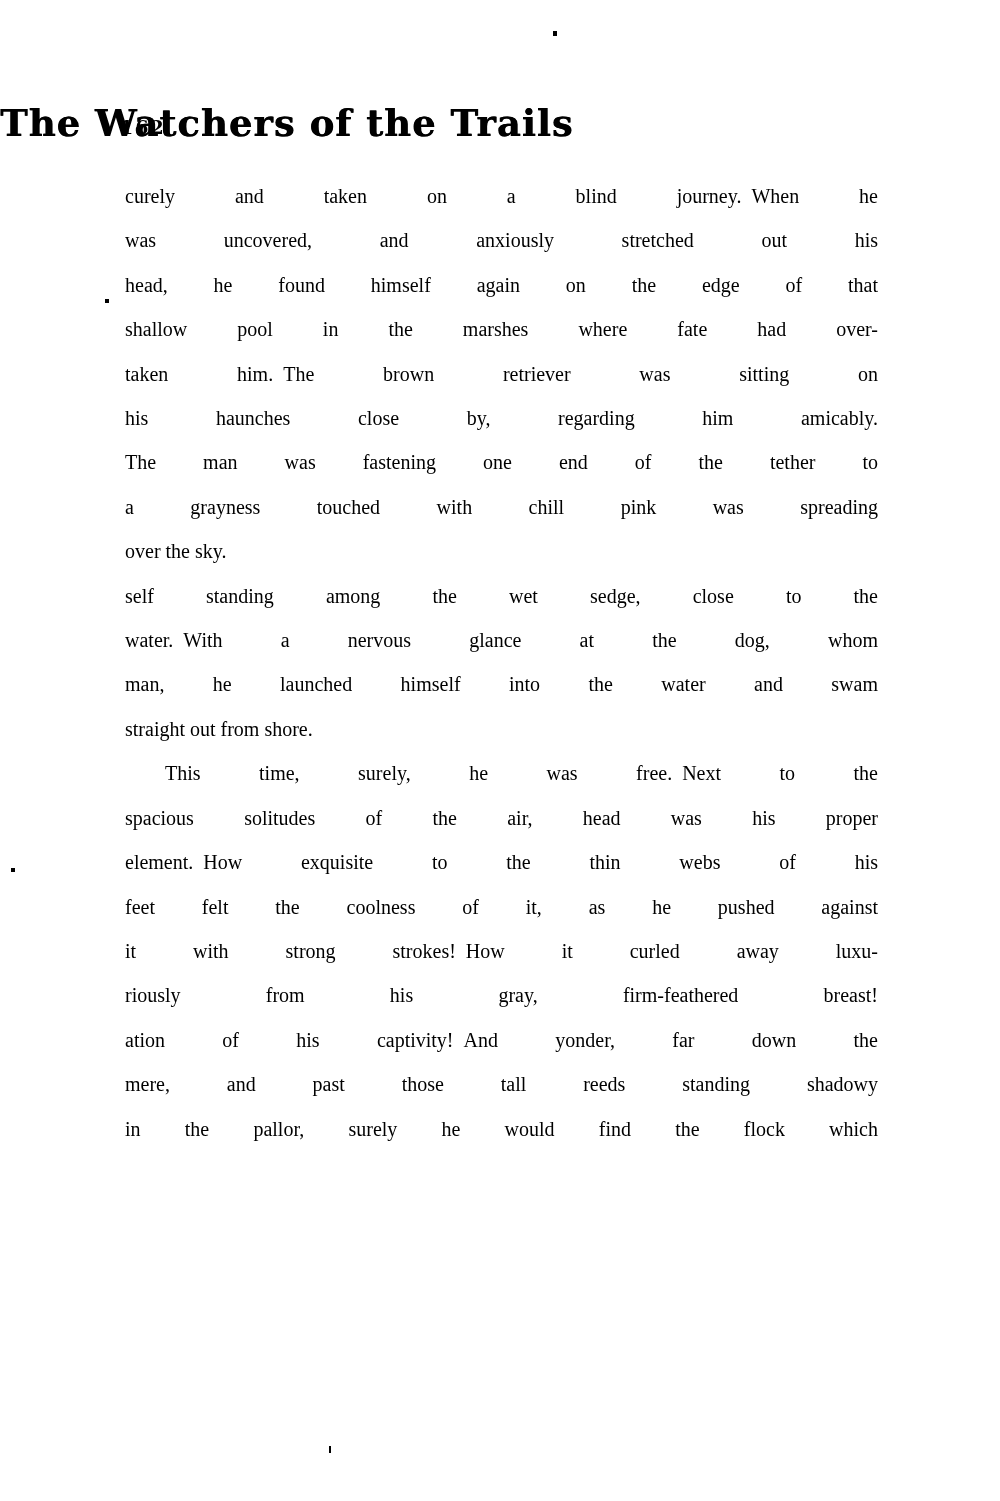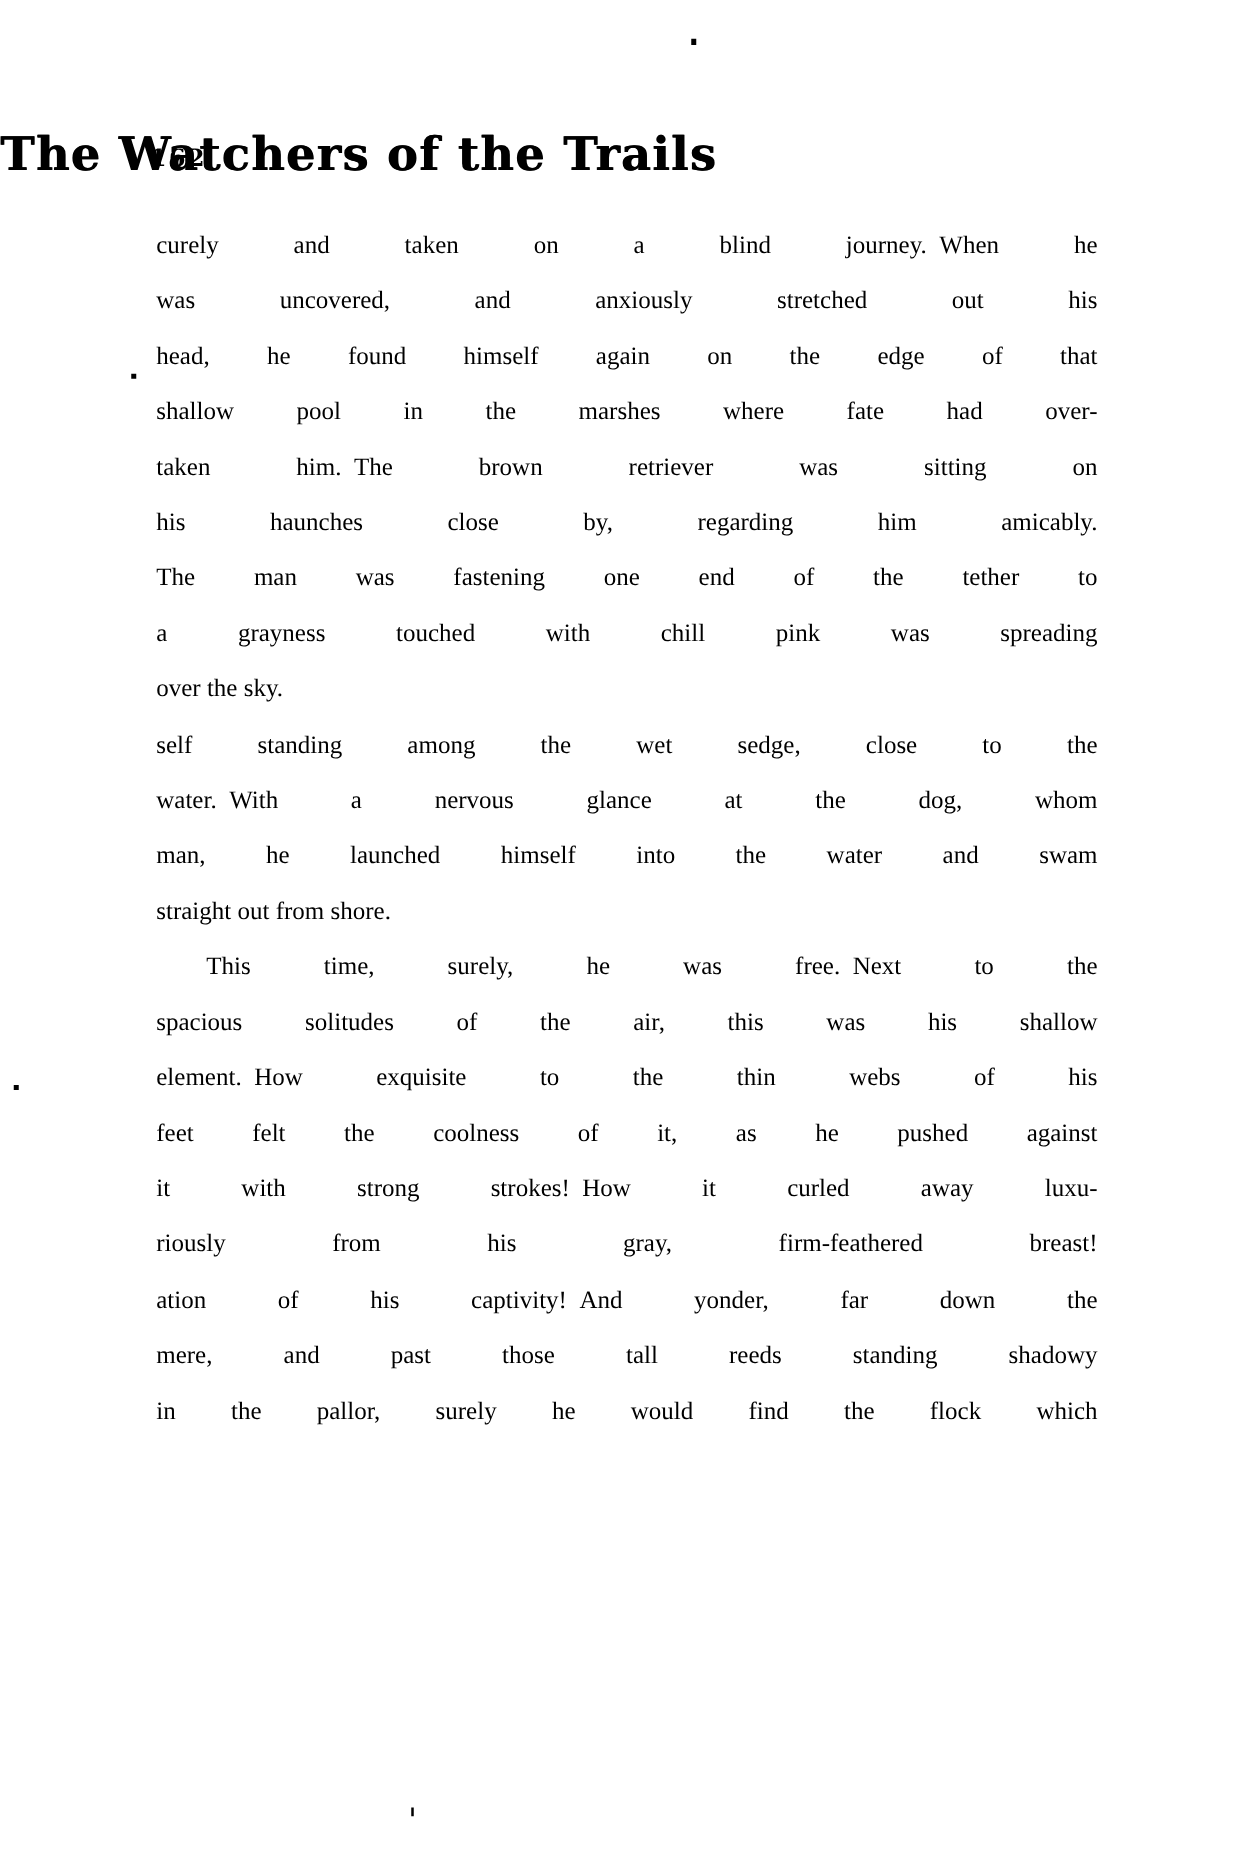--- a/index.html
+++ b/index.html
@@ -103,21 +103,21 @@
 
     <div class="para">
       <div class="line">self standing among the wet sedge, close to the</div>
       <div class="line">water. With a nervous glance at the dog, whom</div>
       <div class="line">man, he launched himself into the water and swam</div>
       <div class="line short">straight out from shore.</div>
     </div>
 
     <div class="para">
       <div class="line indent">This time, surely, he was free. Next to the</div>
-      <div class="line">spacious solitudes of the air, this was his shallow</div>
+      <div class="line">spacious solitudes of the air, head was his proper</div>
       <div class="line">element. How exquisite to the thin webs of his</div>
       <div class="line">feet felt the coolness of it, as he pushed against</div>
       <div class="line">it with strong strokes! How it curled away luxu-</div>
       <div class="line">riously from his gray, firm-feathered breast!</div>
       <div class="line">ation of his captivity! And yonder, far down the</div>
       <div class="line">mere, and past those tall reeds standing shadowy</div>
       <div class="line">in the pallor, surely he would find the flock which</div>
     </div>
 
   </div>

